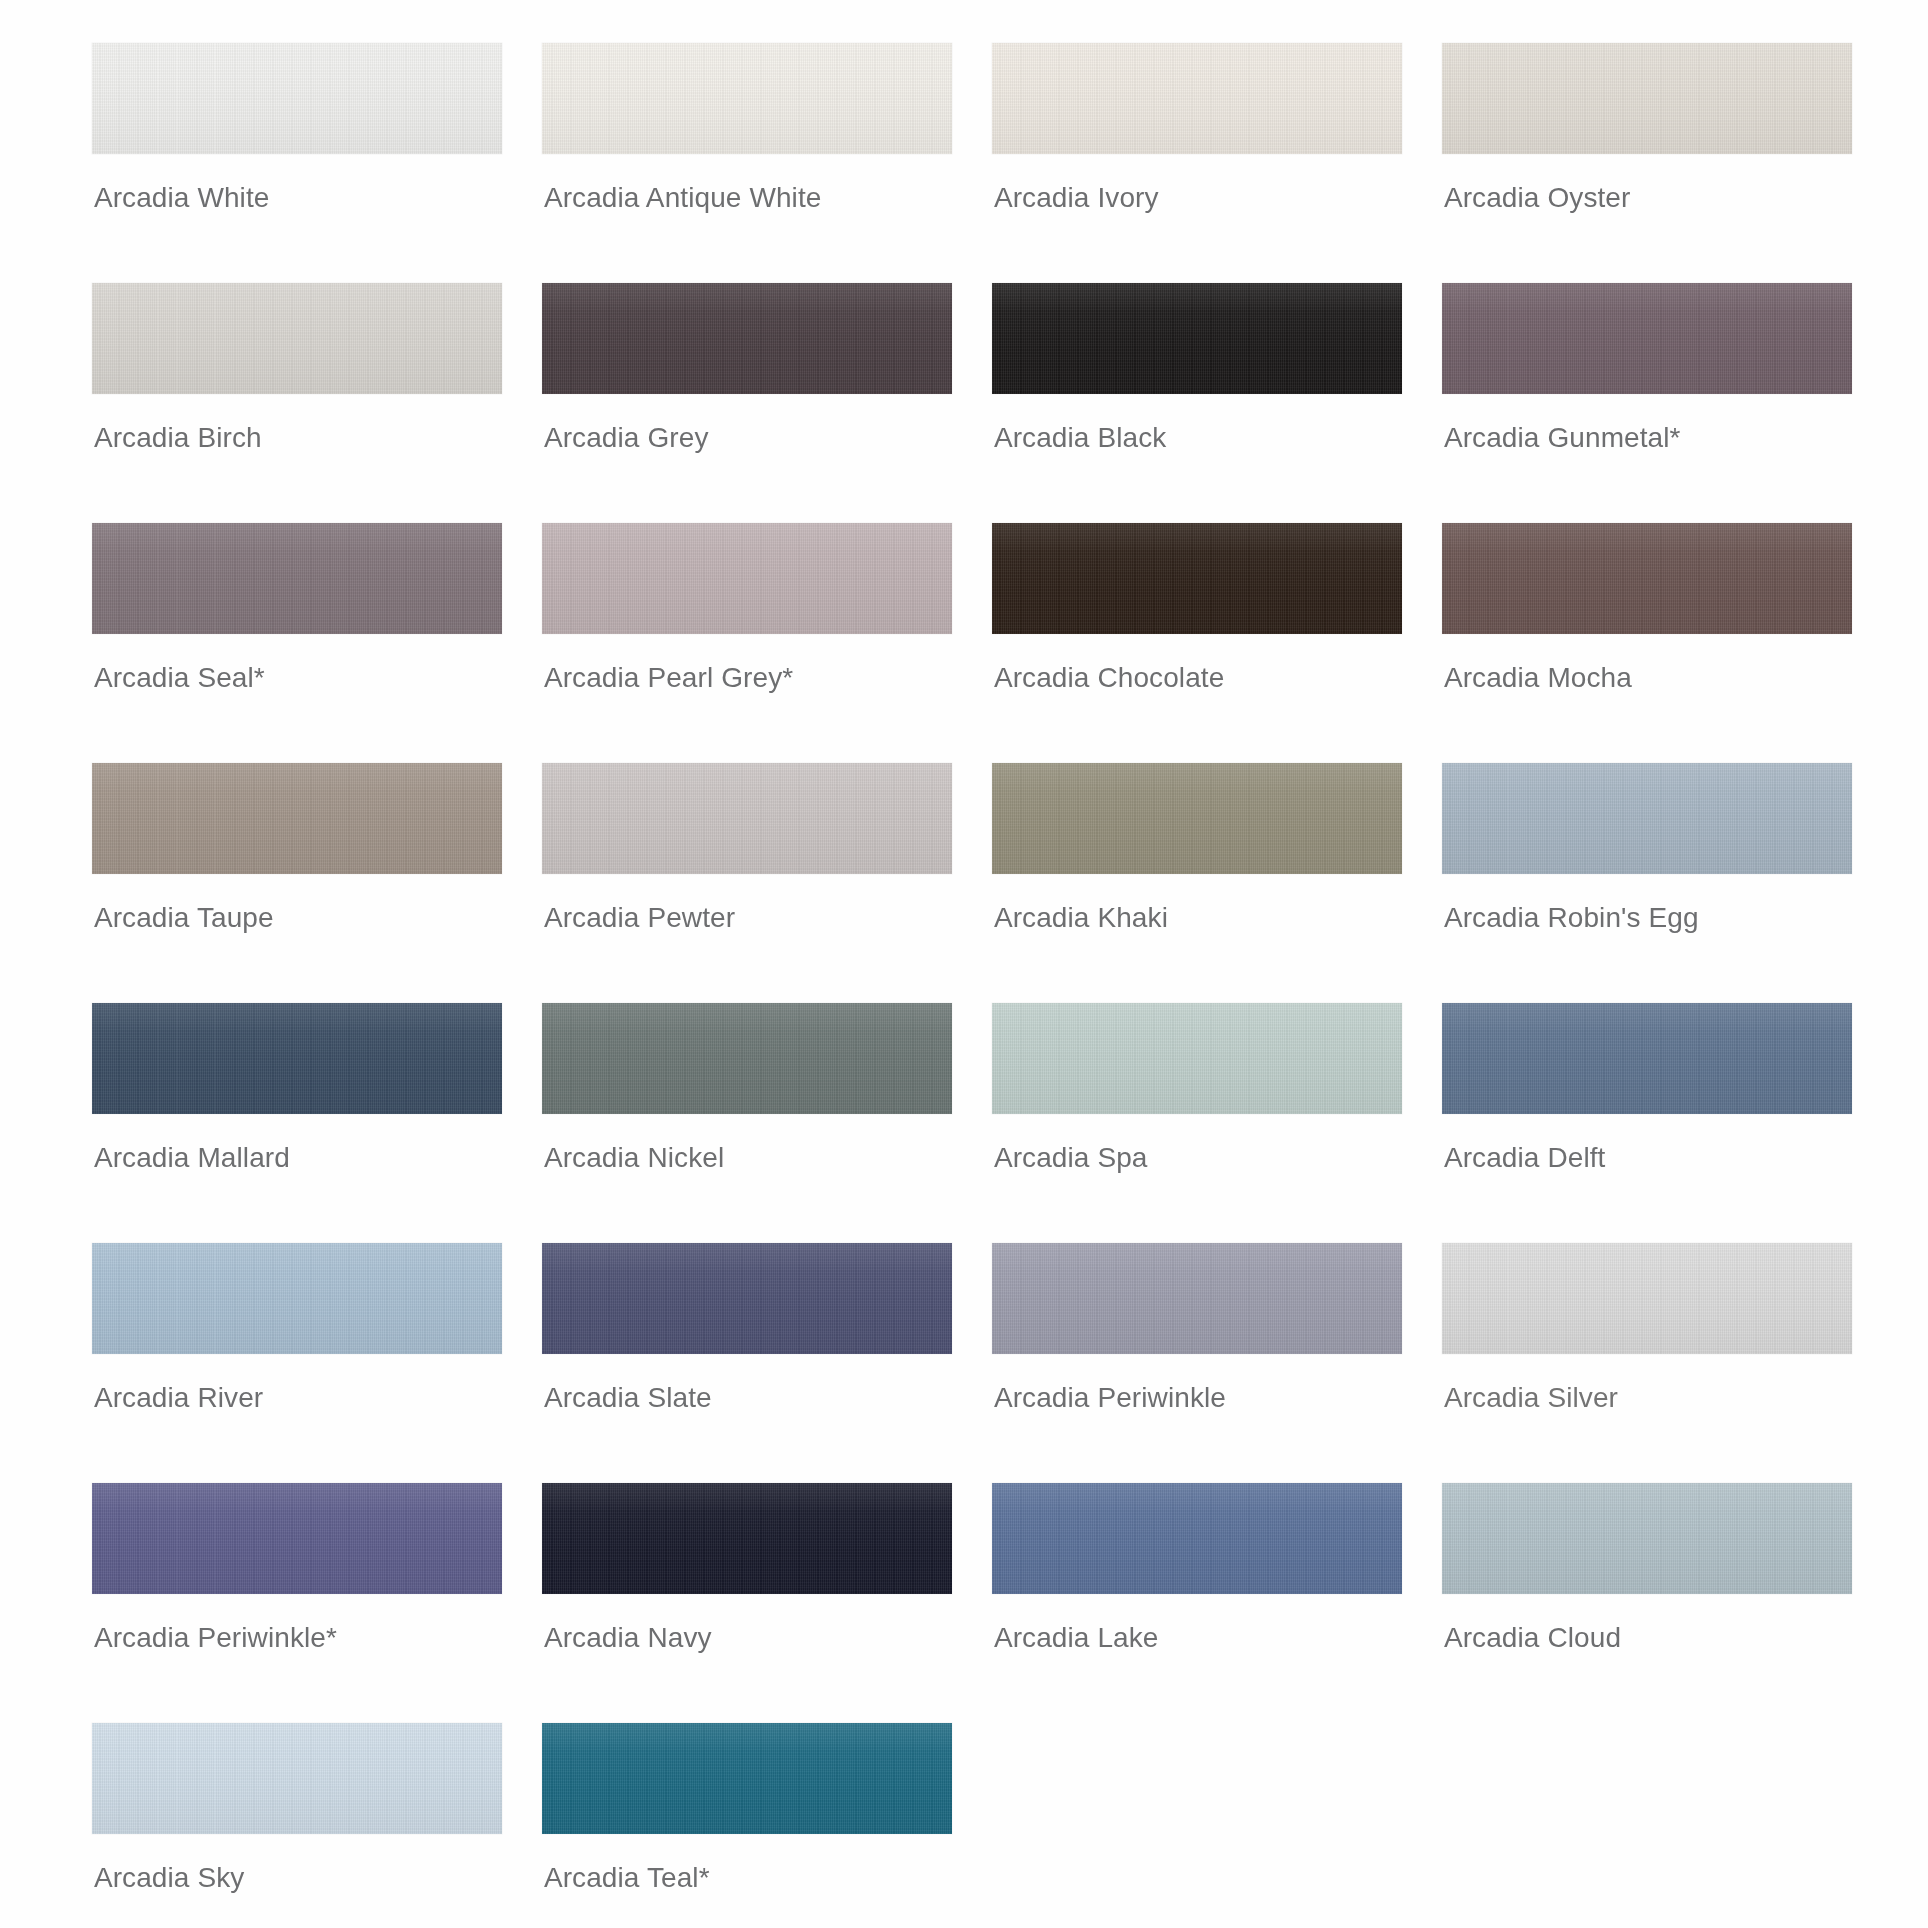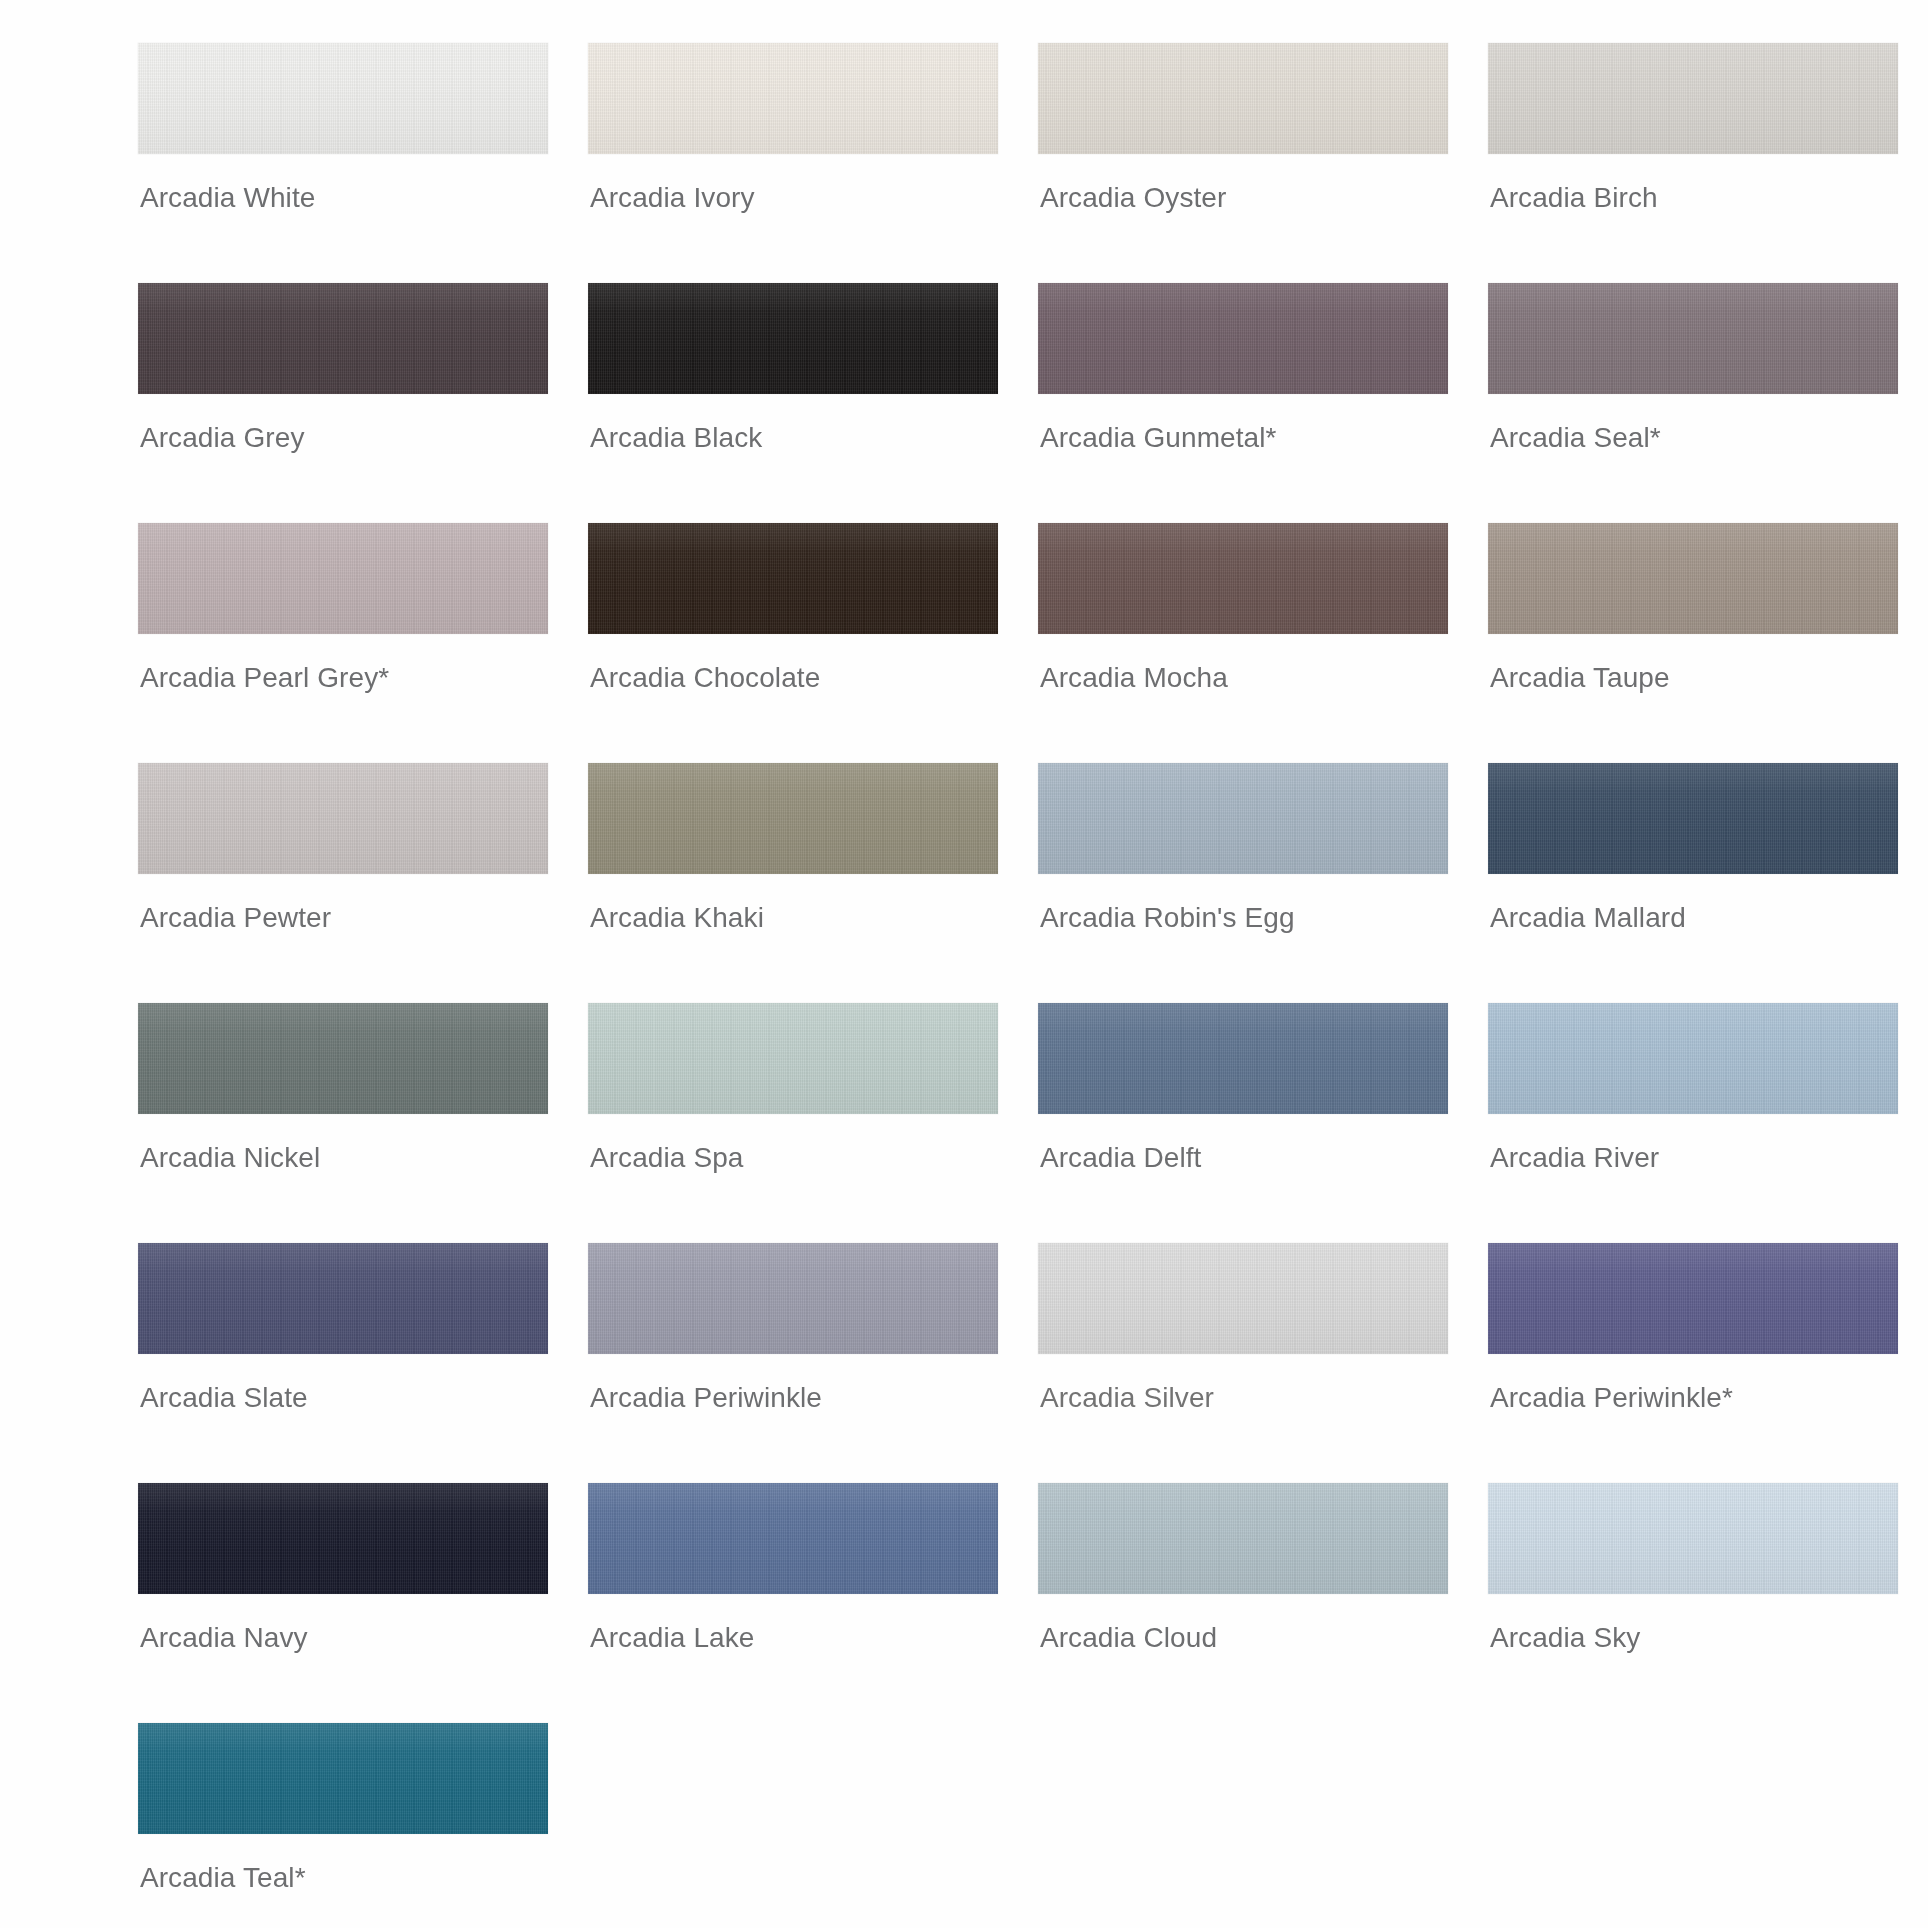--- a/index.html
+++ b/index.html
@@ -29,21 +29,20 @@
     grid-template-rows: repeat(8, 240px);
     column-gap: 36px;
     row-gap: 0px;
     width: 1725px;
   }
 
   .swatch-cell {
     position: relative;
     width: 414px;
     height: 240px;
-    margin-left: 46px;
   }
 
   .swatch-chip {
     position: relative;
     width: 410px;
     height: 111px;
     overflow: hidden;
     box-shadow: 0 0 0 0.5px rgba(0,0,0,0.05);
   }
 
@@ -95,20 +94,24 @@
 </head>
 <body>
 
 <div id="sheet" style="background-color: rgb(254, 254, 254);">
   <div id="swatch-grid">
       <div class="swatch-cell">
         <div class="swatch-chip" style="background-color: rgb(240, 240, 238);"></div>
         <div class="swatch-label" style="color: rgb(109, 110, 112);">Arcadia White</div>
       </div>
       <div class="swatch-cell">
+        <div class="swatch-chip" style="background-color: rgb(242, 239, 233);"></div>
+        <div class="swatch-label" style="color: rgb(109, 110, 112);">Arcadia Antique White</div>
+      </div>
+      <div class="swatch-cell">
         <div class="swatch-chip" style="background-color: rgb(239, 234, 226);"></div>
         <div class="swatch-label" style="color: rgb(109, 110, 112);">Arcadia Ivory</div>
       </div>
       <div class="swatch-cell">
         <div class="swatch-chip" style="background-color: rgb(227, 222, 214);"></div>
         <div class="swatch-label" style="color: rgb(109, 110, 112);">Arcadia Oyster</div>
       </div>
       <div class="swatch-cell">
         <div class="swatch-chip" style="background-color: rgb(217, 214, 209);"></div>
         <div class="swatch-label" style="color: rgb(109, 110, 112);">Arcadia Birch</div>

